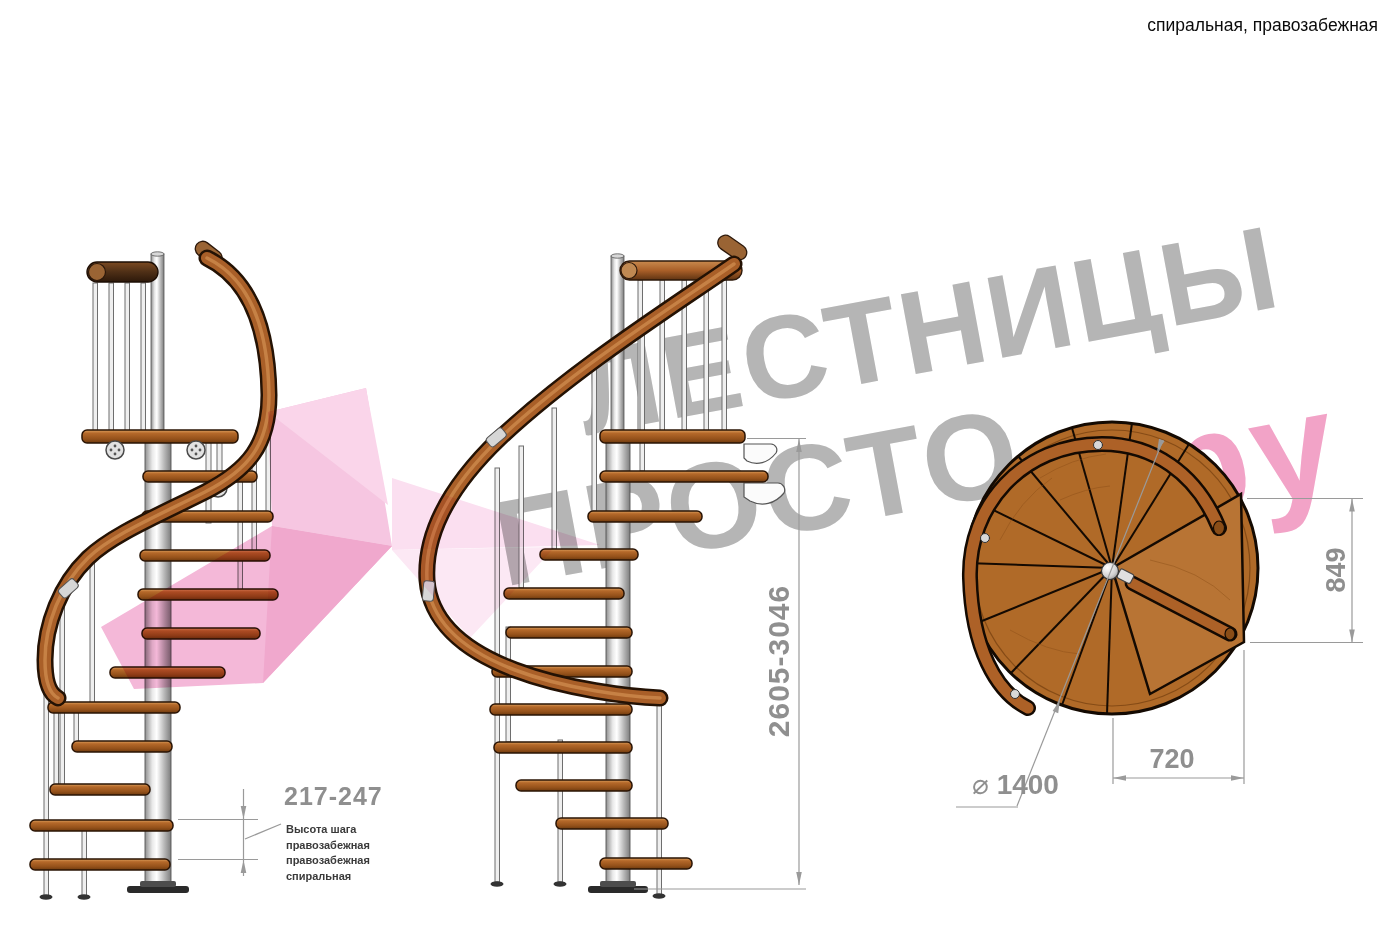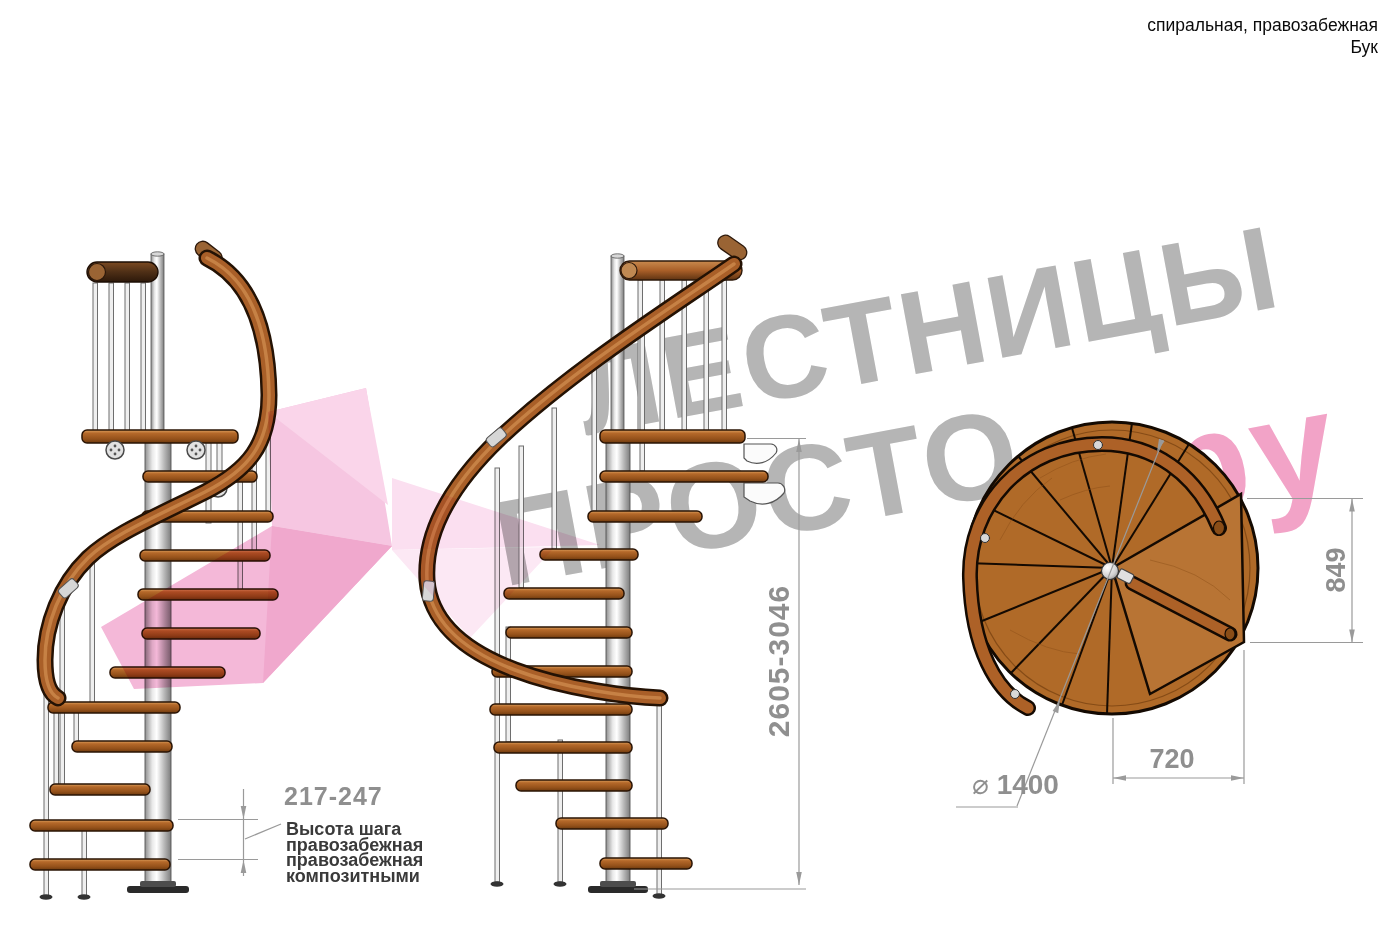--- a/index.html
+++ b/index.html
@@ -13,21 +13,21 @@
   .wm-2{left:758px;top:497px;font-size:122px;}
   .wm-ru{left:1249px;top:456px;font-size:148px;color:#f2a3c7;letter-spacing:6px;}
   .wm-dot{position:absolute;left:1066px;top:468px;width:42px;height:42px;border-radius:50%;background:#e84a7c;}
   
   .arrow-layer{mix-blend-mode:multiply;pointer-events:none;}
   
   .dim{position:absolute;color:#8f8f8f;font-weight:bold;white-space:nowrap;line-height:1;}
   .dim.center{transform:translate(-50%,-50%);}
   .dim.vert{transform:translate(-50%,-50%) rotate(-90deg);}
   .dim-big{font-size:28px;letter-spacing:1px;}
-  .note{position:absolute;color:#3a3a3a;font-weight:bold;font-size:18px;line-height:15.5px;}
+  .note{position:absolute;color:#3a3a3a;font-weight:bold;font-size:11px;line-height:15.5px;}
   .hdr{position:absolute;right:22px;top:14px;text-align:right;color:#0a0a0a;
        font-size:17.5px;line-height:22px;font-weight:500;}
   .dia-sym{font-family:"DejaVu Sans",sans-serif;font-weight:normal;}
 </style>
 </head>
 <body>
 
 <div class="stage">
 
   <div class="layer">
@@ -316,30 +316,29 @@
     <polygon points="392,478 600,545 392,550" fill="#fbdff0"></polygon>
     <polygon points="392,550 555,547 470,638" fill="#fce8f4"></polygon>
     <polygon points="268,412 366,388 392,546 272,526" fill="#f6c6e1"></polygon>
     <polygon points="268,412 366,388 388,505" fill="#fad5ea"></polygon>
     <polygon points="272,526 392,546 263,683 134,689 101,627" fill="#f4b8d8"></polygon>
     <polygon points="272,526 392,546 263,683" fill="#f0a8cd"></polygon>
   </svg>
 
   <div class="hdr">
     <div>спиральная, правозабежная</div>
-    <div>Бук</div>
   </div>
 
   <div class="dim dim-big" style="left:284px;top:784px;font-size:25px;">217-247</div>
 
   <div class="note" style="left:286px;top:822px;">
     <div>Высота шага</div>
     <div>правозабежная</div>
     <div>правозабежная</div>
-    <div>композитными</div>
+    <div>спиральная</div>
   </div>
 
   <div class="dim vert" style="left:779px;top:661px;font-size:30px;letter-spacing:1px;">2605-3046</div>
 
   <div class="dim vert" style="left:1336px;top:570px;font-size:27px;">849</div>
 
   <div class="dim center" style="left:1172px;top:759px;font-size:27px;text-align:center;">720</div>
 
   <div class="dim" style="left:972px;top:771px;font-size:28px;">
     <span class="dia-sym">⌀</span>

